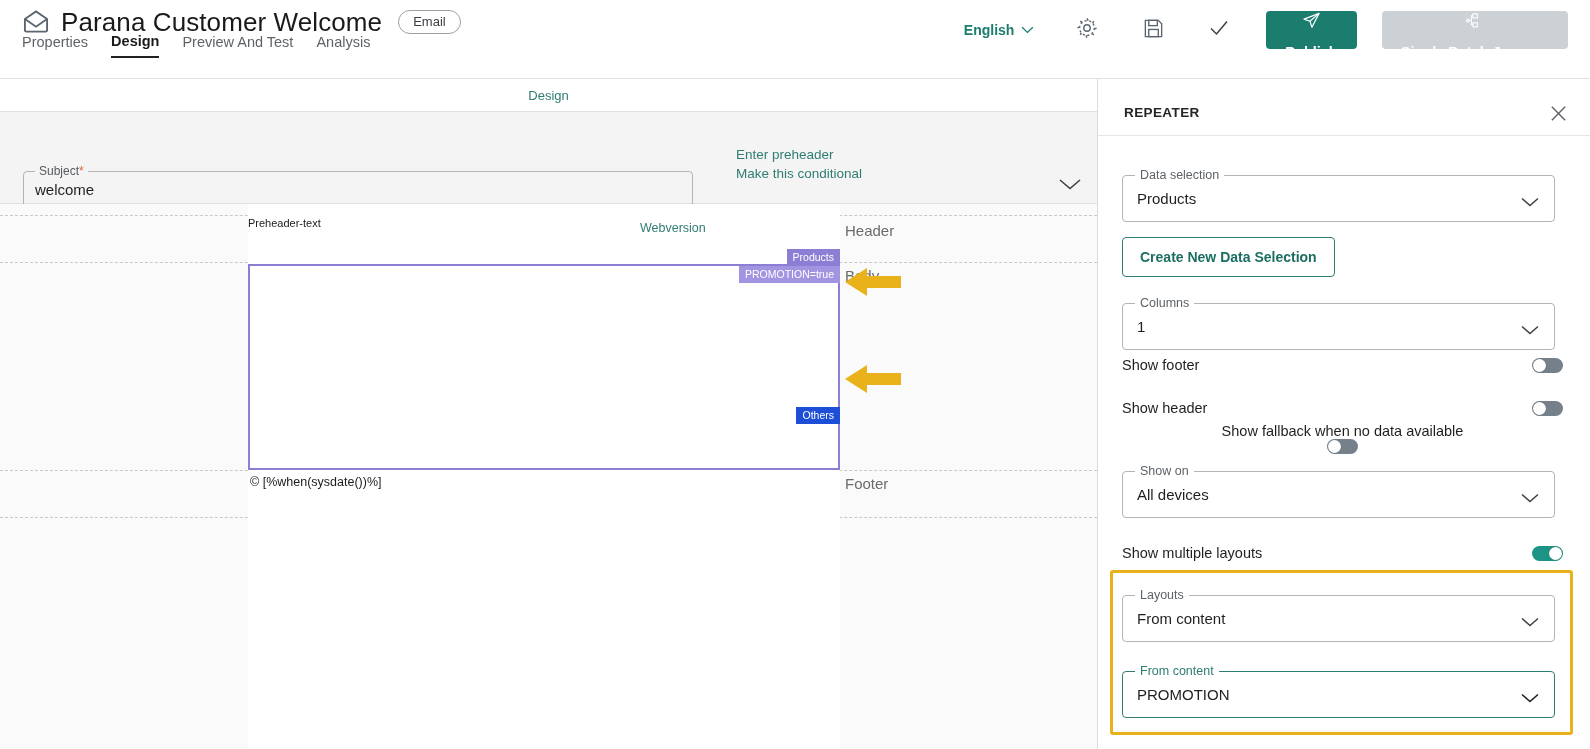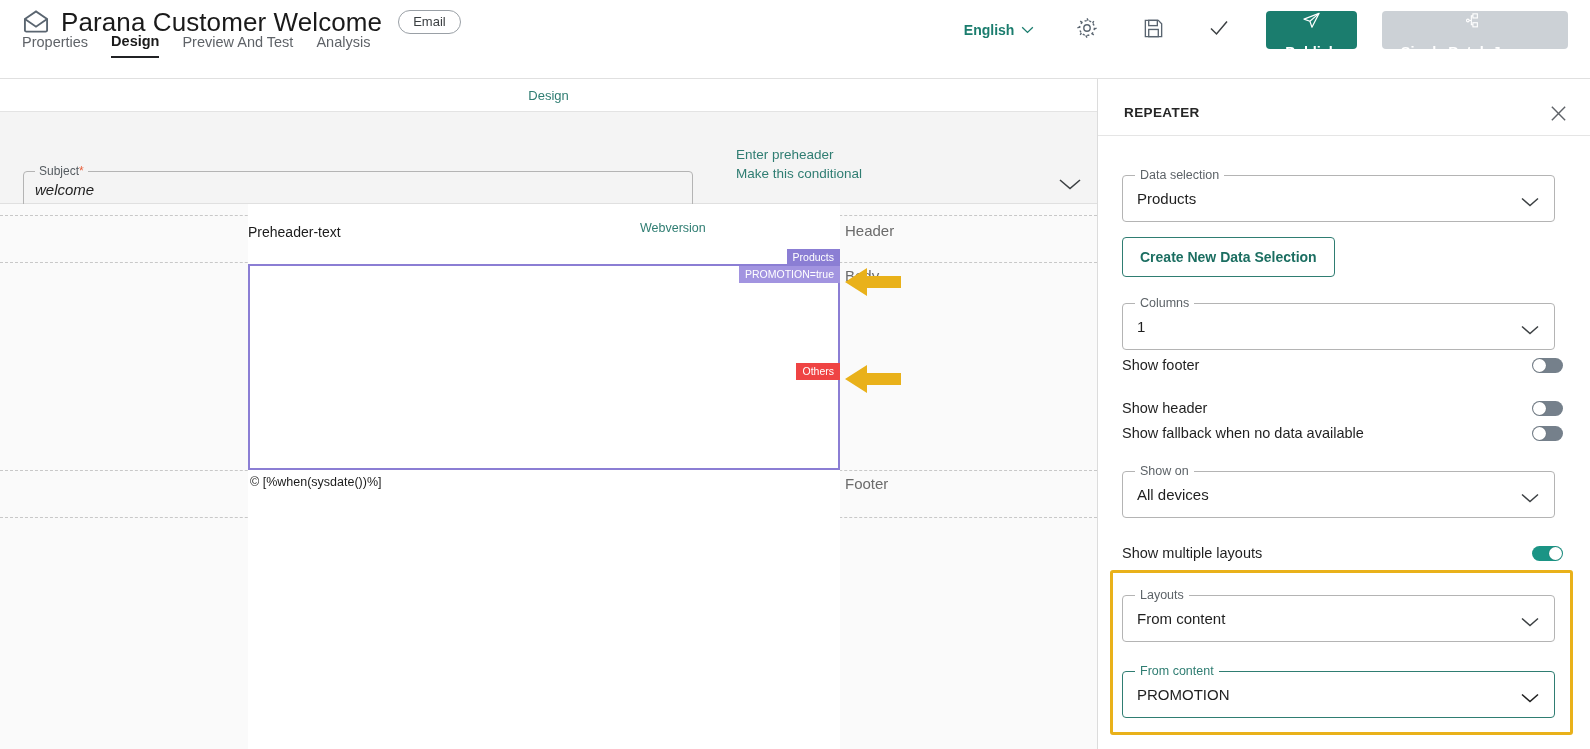--- a/index.html
+++ b/index.html
@@ -95,21 +95,21 @@
   }
   .req { color: #e8603c; }
   .field-val {
     font-size: 15px; color: #1f1f1f;
     padding: 12px 12px;
   }
   #subject-field {
     position: absolute; top: 31px; left: 23px;
     width: 670px; height: 39px;
   }
-  #subject-field .field-val { padding: 9px 11px; font-style: italic; }
+  #subject-field .field-val { padding: 9px 11px; }
   .preheader-links {
     position: absolute; top: 34px; left: 736px;
     display: flex; flex-direction: column; gap: 1px;
   }
   .preheader-links a {
     font-size: 13.5px; color: #2f7d72; text-decoration: none; cursor: pointer;
     line-height: 18px;
   }
   .collapse-chev {
     position: absolute; right: 14px; bottom: 7px;
@@ -130,42 +130,42 @@
   .email-col {
     position: absolute; top: 0; left: 248px;
     width: 592px; height: 545px;
     background: #ffffff;
   }
   .zone-label {
     position: absolute; left: 845px;
     font-size: 15px; color: #6b6b6b;
   }
   .preheader-text {
-    position: absolute; top: 20px; left: 0px;
-    font-size: 14px; color: #1b1b1b;
+    position: absolute; top: 13px; left: 0px;
+    font-size: 11px; color: #1b1b1b;
   }
   .webversion {
     position: absolute; top: 17px; left: 392px;
     font-size: 12.5px; color: #2f7d72;
   }
   .repeater-box {
     position: absolute; top: 60px; left: 0px;
     width: 592px; height: 206px;
     border: 2px solid #8b7ed4;
     background: #ffffff;
   }
   .badge {
     position: absolute;
     font-size: 10.5px; color: #ffffff;
     padding: 2px 6px 3px; line-height: 12px;
     white-space: nowrap;
   }
   .badge-products { background: #8b7ed4; }
   .badge-promo { background: #a294e0; }
-  .badge-others { background: #ef4444; }
+  .badge-others { background: #1d4ed8; margin-top: 44px; }
   .footer-text {
     position: absolute; top: 271px; left: 2px;
     font-size: 12.5px; color: #1b1b1b;
   }
   .arrow { position: absolute; display:block; }
 
   
   .right-panel {
     position: absolute; top: 79px; left: 1097px;
     width: 493px; height: 670px;
@@ -419,21 +419,21 @@
       <span class="switch">
           <span class="knob"></span>
         </span>
     </div>
     <div class="toggle-row" style="margin-top:23px;">
       <span class="tlabel">Show header</span>
       <span class="switch">
           <span class="knob"></span>
         </span>
     </div>
-    <div class="toggle-row" style="margin-top:5px;">
+    <div class="toggle-row" style="margin-top:5px;flex-direction:column;">
       <span class="tlabel">Show fallback when no data available</span>
       <span class="switch">
           <span class="knob"></span>
         </span>
     </div>
 
     <div class="rfield" style="margin-top:28px;">
       <span class="legend">Show on</span>
       <span class="val">All devices</span>
       <span class="caret">

